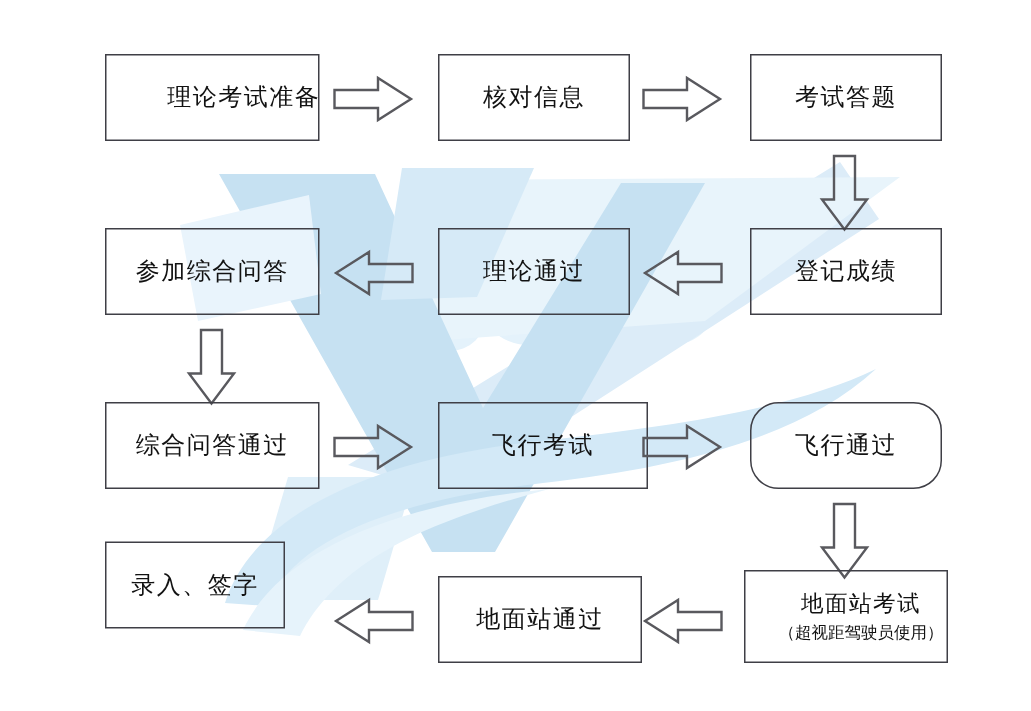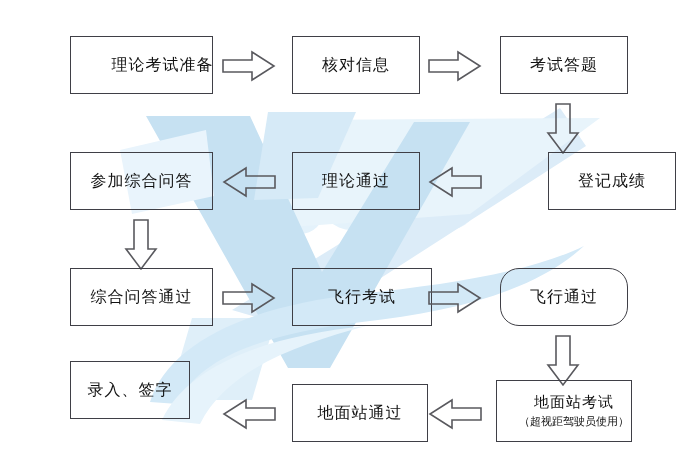--- a/index.html
+++ b/index.html
@@ -130,21 +130,21 @@
   <div class="node" style="left:292px;top:152px;width:128px;height:58px;">
     <span class="t1">理论通过</span>
   </div>
 
   <div class="arrow" style="left:428px;top:166px;">
     <svg width="54" height="32" viewBox="0 0 54 32">
       <polygon points="53,10 24,10 24,2 2,16 24,30 24,22 53,22"></polygon>
     </svg>
   </div>
 
-  <div class="node" style="left:500px;top:152px;width:128px;height:58px;margin-left:48px;">
+  <div class="node" style="left:500px;top:152px;width:128px;height:58px;">
     <span class="t1">登记成绩</span>
   </div>
 
   <div class="arrow" style="left:123px;top:219px;">
     <svg width="36" height="52" viewBox="0 0 36 52">
       <polygon points="11,1 25,1 25,30 33,30 18,50 3,30 11,30"></polygon>
     </svg>
   </div>
 
   <div class="node" style="left:70px;top:268px;width:143px;height:58px;">

